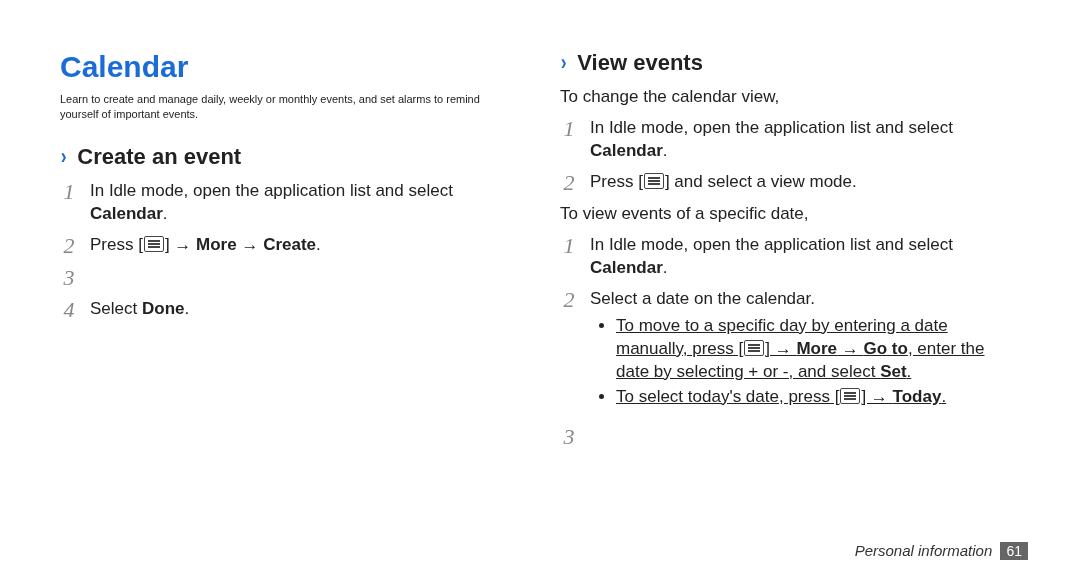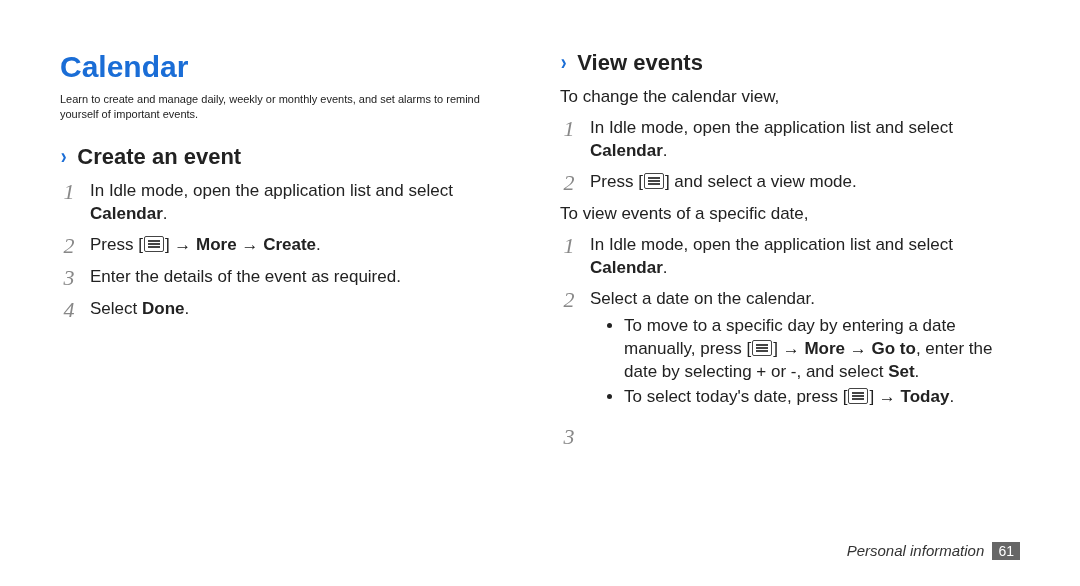--- a/index.html
+++ b/index.html
@@ -98,25 +98,25 @@
     background: #444;
     box-shadow: 0 3px 0 #444, 0 6px 0 #444;
   }
   ul.bullets {
     list-style: disc;
     margin: 4px 0 8px 0;
     padding-left: 20px;
     font-size: 17px;
     line-height: 1.35;
   }
-  ul.bullets li { margin: 2px 16px; }
+  ul.bullets li { margin: 2px 8px; text-decoration: underline; }
   .step .body ul.bullets { padding-left: 18px; }
   .footer {
     position: absolute;
-    right: 60px;
+    right: 52px;
     bottom: 24px;
     font-size: 15px;
     color: #333;
     font-style: italic;
   }
   .footer .pg {
     display: inline-block;
     background: #666;
     color: #fff;
     font-style: normal;
@@ -148,21 +148,20 @@
 
     <div class="step">
       <span class="num">2</span>
       <span class="body">
         <span>Press [</span><span class="menu-icon"></span><span>] → </span><span class="bold">More</span><span> → </span><span class="bold">Create</span><span>.</span>
       </span>
     </div>
 
     <div class="step">
       <span class="num">3</span>
-      <span class="body">Enter the details of the event as required.</span>
     </div>
 
     <div class="step">
       <span class="num">4</span>
       <span class="body">
         <span>Select </span><span class="bold">Done</span><span>.</span>
       </span>
     </div>
   </div>
 

